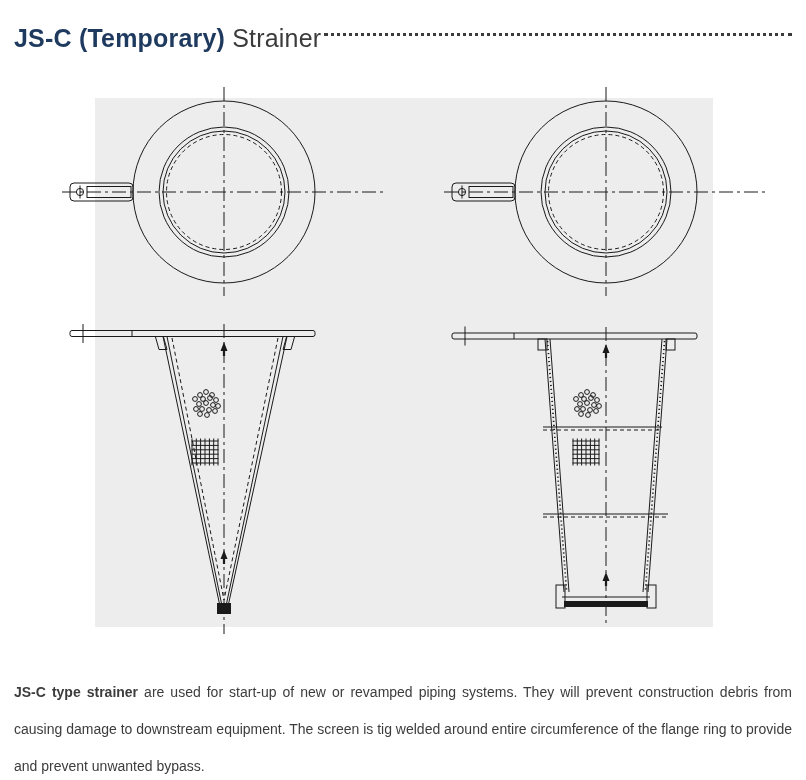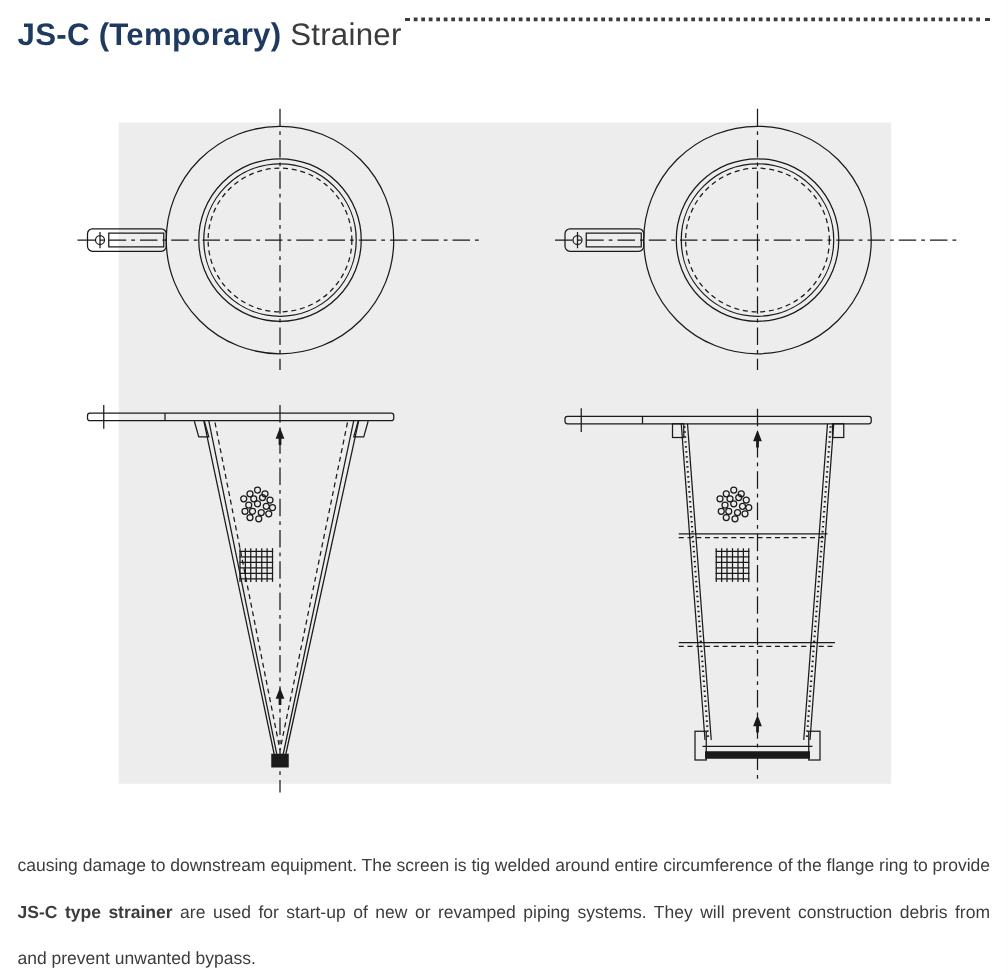--- a/index.html
+++ b/index.html
@@ -8,21 +8,21 @@
     --body-text:#3c3c3c;
     --drawing-background:#ededee;
     --drawing-line:#1a1a1a;
   }
   *{margin:0;padding:0;box-sizing:border-box;}
   html,body{width:806px;height:780px;background:#ffffff;overflow:hidden;
     font-family:"Liberation Sans", sans-serif;}
   .page{position:relative;width:806px;height:780px;background:#fff;}
 
   
-  .header{position:absolute;left:14px;right:14px;top:14px;display:flex;align-items:flex-start;}
+  .header{position:absolute;left:14px;right:14px;top:24px;display:flex;align-items:center;}
   .title-accent{font-size:25px;font-weight:bold;color:var(--title-accent);letter-spacing:.2px;white-space:pre;}
   .title-rest{font-size:25px;font-weight:normal;color:var(--title-text);letter-spacing:.2px;white-space:pre;margin-left:7px;}
   .leader{flex:1;border-bottom:3px dotted var(--title-text);margin-bottom:9px;margin-left:3px;}
 
   
   svg{position:absolute;left:0;top:60px;}
   .dl{stroke:var(--drawing-line);fill:none;stroke-width:1;}
   .cl{stroke-dasharray:14,4,3,4;}
   .dash{stroke-dasharray:4,3;}
   .dot{stroke-dasharray:1.2,2.8;stroke-width:1.7;}
@@ -147,18 +147,18 @@
       <line x1="562" y1="597" x2="650" y2="597" class="dl"></line>
       <rect x="564" y="601" width="84" height="6" class="blk"></rect>
       <use href="#flow-arrow" transform="translate(606,350)"></use>
       <use href="#flow-arrow" transform="translate(606,578)"></use>
       <use href="#debris" transform="translate(587,404)"></use>
       <use href="#mesh" transform="translate(586,452)"></use>
     </g>
   </svg>
 
   <div class="body-text">
+    <div class="jline"><span class="lead-bold">JS-C type strainer</span> <span>are used for start-up of new or revamped piping systems. They will prevent construction debris from</span></div>
     <div class="jline">causing damage to downstream equipment. The screen is tig welded around entire circumference of the flange ring to provide</div>
-    <div class="jline"><span class="lead-bold">JS-C type strainer</span> <span>are used for start-up of new or revamped piping systems. They will prevent construction debris from</span></div>
     <div class="lline">and prevent unwanted bypass.</div>
   </div>
 
 </div>
 
 </body></html>

